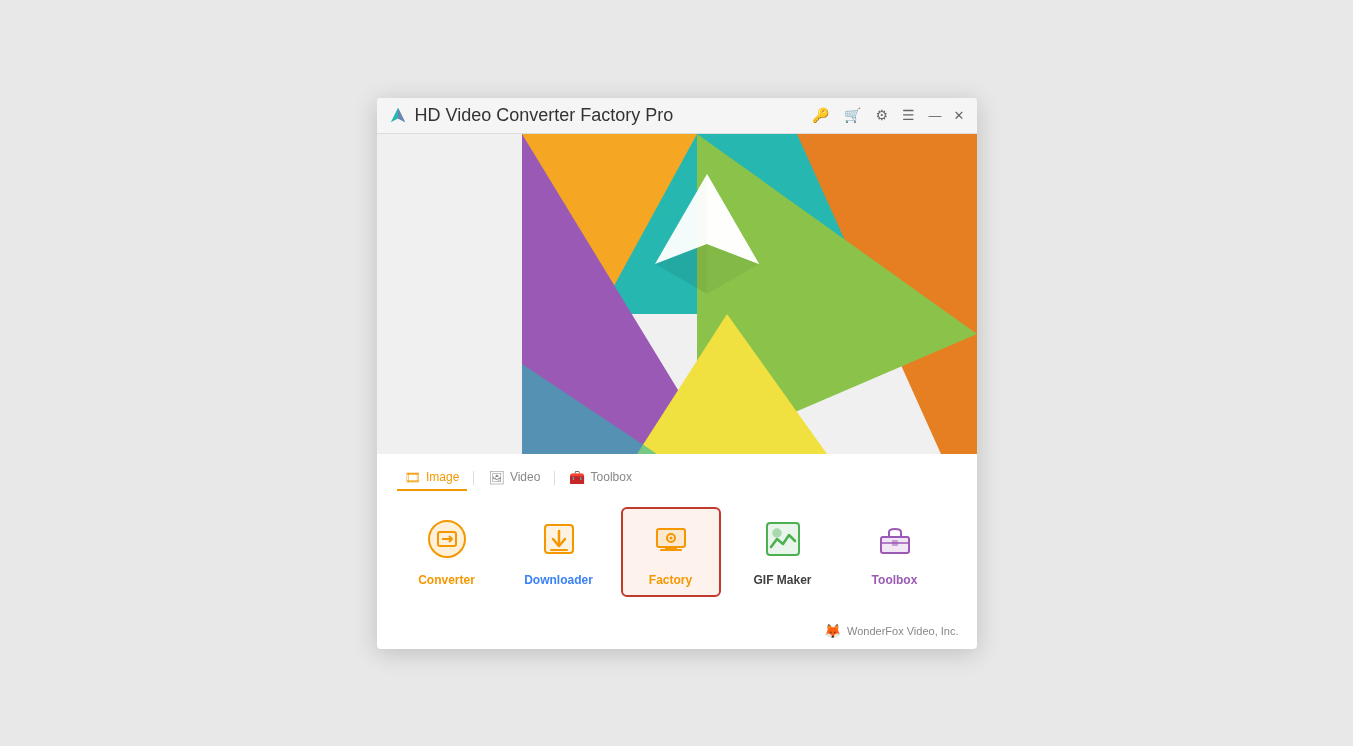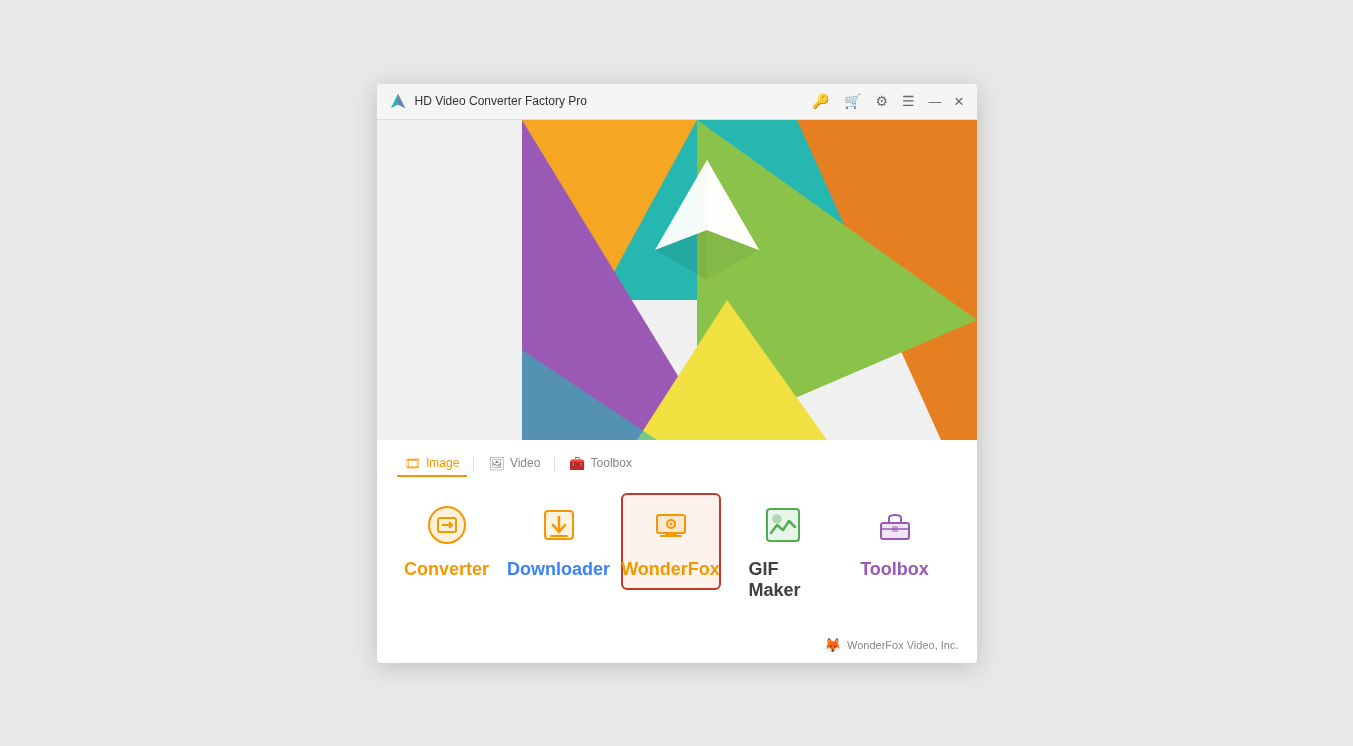--- a/index.html
+++ b/index.html
@@ -28,21 +28,21 @@
       height: 36px;
       user-select: none;
     }
     .titlebar-logo {
       width: 18px;
       height: 18px;
       margin-right: 8px;
       flex-shrink: 0;
     }
     .titlebar-title {
-      font-size: 12px;
+      font-size: 18px;
       color: #333;
       flex: 1;
     }
     .titlebar-icons {
       display: flex;
       gap: 14px;
       align-items: center;
     }
     .titlebar-icon {
       font-size: 14px;
@@ -130,21 +130,21 @@
     }
     .feature-btn.highlighted {
       border: 2px solid #c0392b;
       background: #fdf3ec;
     }
     .feature-icon {
       font-size: 32px;
       margin-bottom: 6px;
     }
     .feature-label {
-      font-size: 18px;
+      font-size: 12px;
       font-weight: 600;
     }
     .feature-btn.converter .feature-label { color: #f59700; }
     .feature-btn.downloader .feature-label { color: #3b82f6; }
     .feature-btn.recorder .feature-label { color: #f59700; }
     .feature-btn.gif-maker .feature-label { color: #404040; }
     .feature-btn.toolbox .feature-label { color: #9b59b6; }
 
     
     .footer {
@@ -277,21 +277,21 @@
         <div class="feature-icon icon-recorder">
           <svg viewBox="0 0 40 40" fill="none" xmlns="http://www.w3.org/2000/svg">
             <rect x="6" y="10" width="28" height="18" rx="2" fill="#f59700" opacity="0.12"></rect>
             <rect x="6" y="10" width="28" height="18" rx="2" stroke="#f59700" stroke-width="2" fill="none"></rect>
             <rect x="14" y="28" width="12" height="3" rx="1" fill="#f59700"></rect>
             <line x1="10" y1="31" x2="30" y2="31" stroke="#f59700" stroke-width="2" stroke-linecap="round"></line>
             <circle cx="20" cy="19" r="4" stroke="#f59700" stroke-width="2" fill="none"></circle>
             <circle cx="20" cy="19" r="1.5" fill="#f59700"></circle>
           </svg>
         </div>
-        <span class="feature-label">WonderFox</span>
+        <span class="feature-label">Factory</span>
       </div>
 
       <div class="feature-btn gif-maker">
         <div class="feature-icon icon-gif">
           <svg viewBox="0 0 40 40" fill="none" xmlns="http://www.w3.org/2000/svg">
             <rect x="4" y="4" width="32" height="32" rx="3" fill="#4caf50" opacity="0.12"></rect>
             <rect x="4" y="4" width="32" height="32" rx="3" stroke="#4caf50" stroke-width="2" fill="none"></rect>
             <path d="M8 28 L14 20 L20 25 L26 16 L32 22" stroke="#4caf50" stroke-width="2.5" stroke-linecap="round" stroke-linejoin="round" fill="none"></path>
             <circle cx="14" cy="14" r="4" fill="#4caf50" opacity="0.4" stroke="#4caf50" stroke-width="1.5"></circle>
           </svg>

